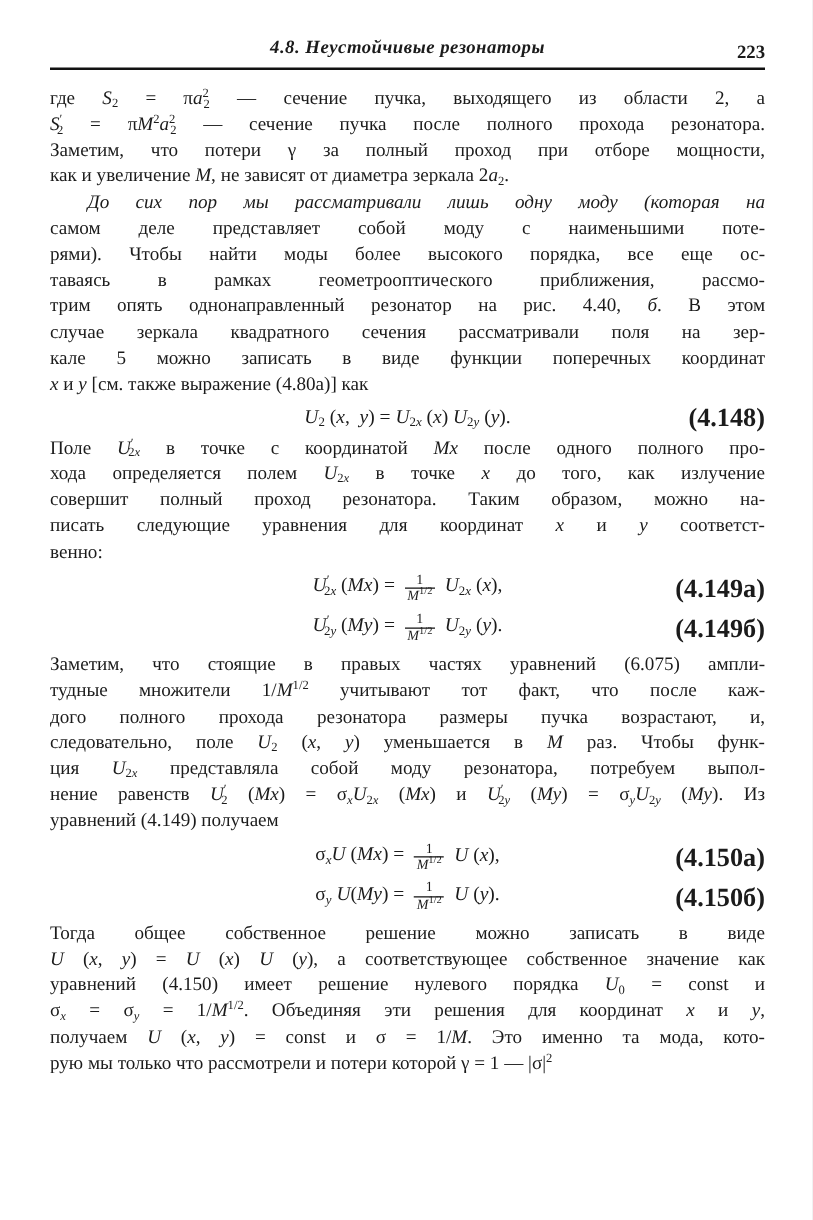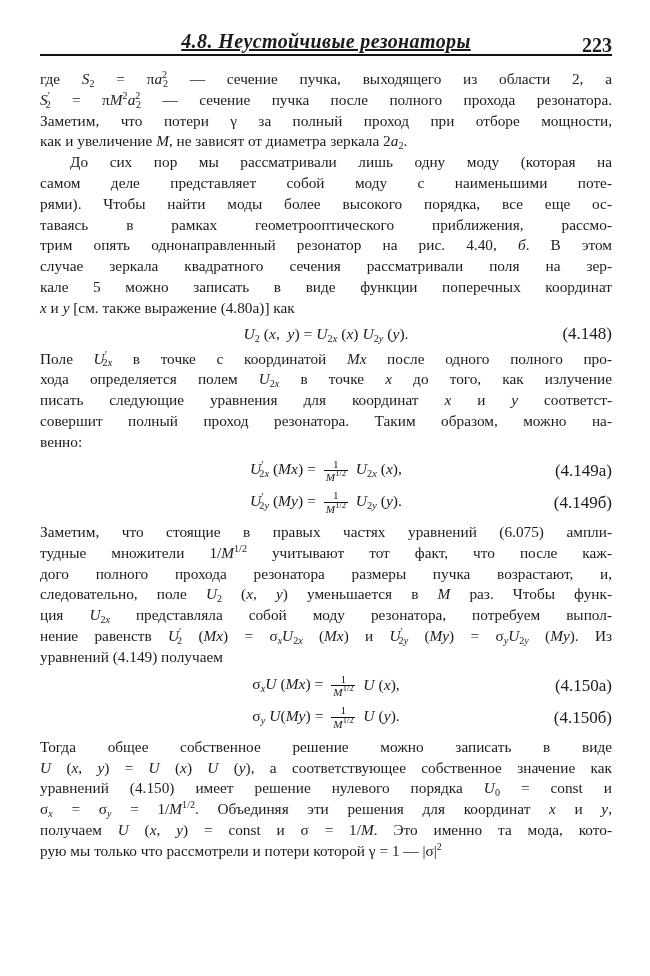--- a/index.html
+++ b/index.html
@@ -13,22 +13,21 @@
     color: var(--ink, #1b1b1b);
     font-family: "Liberation Serif", "DejaVu Serif", serif;
     box-sizing: border-box;
     padding: 30px 38px 0 40px;
     overflow: hidden;
   }
   
   .running-head {
     position: relative;
     height: 20px;
-    font-size: 20px;
-    text-decoration: underline;
+    font-size: 15px;
   }
   .head-title {
     text-align: center;
     font-style: italic;
     font-weight: bold;
     letter-spacing: 0.4px;
   }
   .page-number {
     position: absolute;
     right: 0;
@@ -44,21 +43,21 @@
   
   .page-body { margin-top: 13px; font-size: 15.3px; }
   .para { margin: 0; }
   .line {
     line-height: 20.8px;
     text-align: justify;
     text-align-last: justify;
     white-space: normal;
   }
   .line.last { text-align-last: left; }
-  .line.indent { text-indent: 30px; }
+  .line.indent { text-indent: 30px; font-style: italic; }
   sub, sup { font-size: 0.66em; line-height: 0; }
   sup { vertical-align: 0.55em; }
   sub { vertical-align: -0.28em; }
   
   sup + sub { margin-left: -0.42em; }
   i { font-style: italic; }
   
   .eqrow {
     position: relative;
     margin: 6px 0 6px 0;
@@ -67,21 +66,22 @@
   .eqrow .eq {
     display: block;
     text-align: center;
     text-align-last: center;
   }
   .eqrow .eqlabel {
     position: absolute;
     right: 0;
     top: 50%;
     transform: translateY(-50%);
-    font-size: 17px;
+    font-size: 21px;
+    font-weight: bold;
   }
   .frac {
     display: inline-block;
     vertical-align: -0.45em;
     text-align: center;
     margin: 0 4px;
   }
   .frac .num {
     display: block;
     font-size: 0.72em;
@@ -123,22 +123,22 @@
         <div class="line">кале 5 можно записать в виде функции поперечных координат</div>
         <div class="line last"><i>x</i> и <i>y</i> [см. также выражение (4.80а)] как</div>
       </div>
       <div class="eqrow">
         <span class="eq"><span><i>U</i><sub>2</sub> (<i>x</i>,&nbsp; <i>y</i>) = <i>U</i><sub>2<i>x</i></sub> (<i>x</i>) <i>U</i><sub>2<i>y</i></sub> (<i>y</i>).</span></span>
         <span class="eqlabel">(4.148)</span>
       </div>
       <div class="para">
         <div class="line">Поле <i>U</i><sup>′</sup><sub>2<i>x</i></sub> в точке с координатой <i>Mx</i> после одного полного про-</div>
         <div class="line">хода определяется полем <i>U</i><sub>2<i>x</i></sub> в точке <i>x</i> до того, как излучение</div>
+        <div class="line">совершит полный проход резонатора. Таким образом, можно на-</div>
         <div class="line">писать следующие уравнения для координат <i>x</i> и <i>y</i> соответст-</div>
-        <div class="line">совершит полный проход резонатора. Таким образом, можно на-</div>
         <div class="line last">венно:</div>
       </div>
       <div class="eqrow">
         <span class="eq"><span><i>U</i><sup>′</sup><sub>2<i>x</i></sub> (<i>Mx</i>) = </span><span class="frac"><span class="num">1</span><span class="den"><i>M</i><sup>1/2</sup></span></span><span> <i>U</i><sub>2<i>x</i></sub> (<i>x</i>),</span></span>
         <span class="eqlabel">(4.149а)</span>
       </div>
       <div class="eqrow">
         <span class="eq"><span><i>U</i><sup>′</sup><sub>2<i>y</i></sub> (<i>My</i>) = </span><span class="frac"><span class="num">1</span><span class="den"><i>M</i><sup>1/2</sup></span></span><span> <i>U</i><sub>2<i>y</i></sub> (<i>y</i>).</span></span>
         <span class="eqlabel">(4.149б)</span>
       </div>

